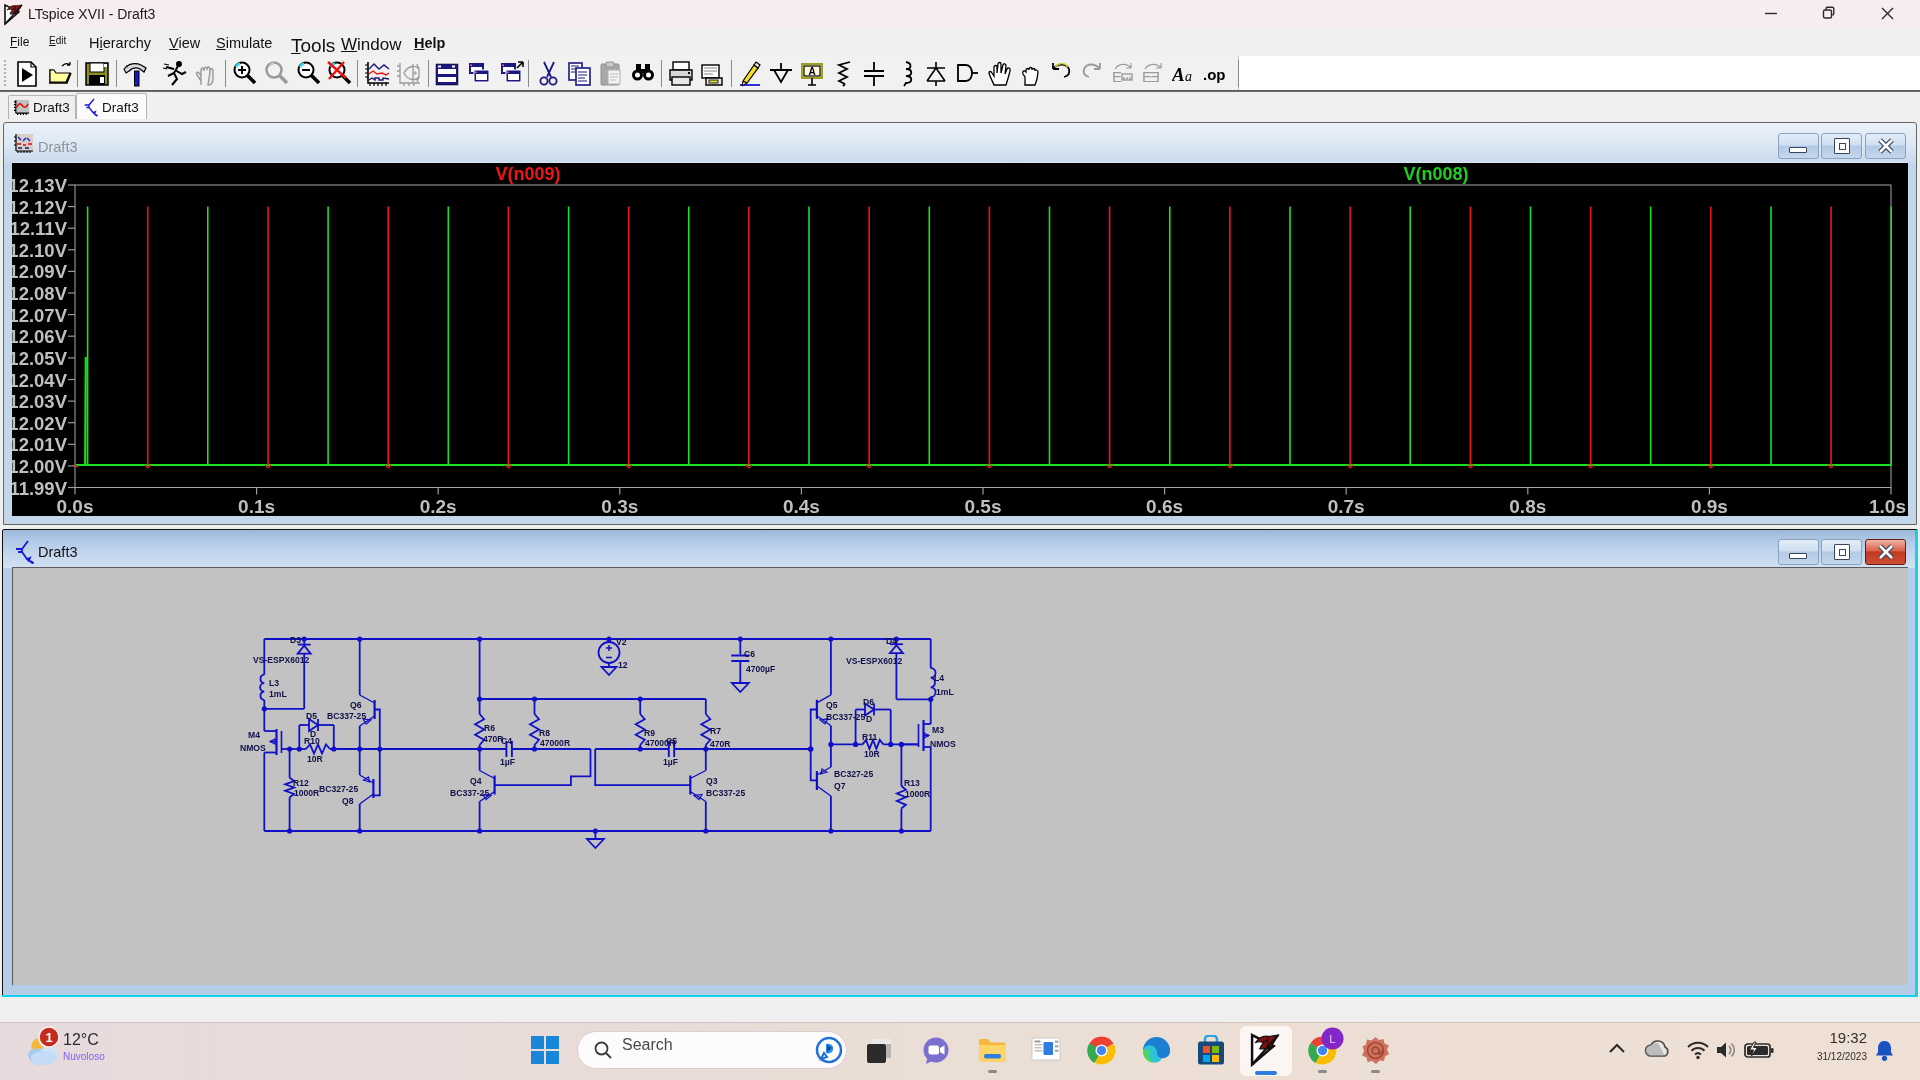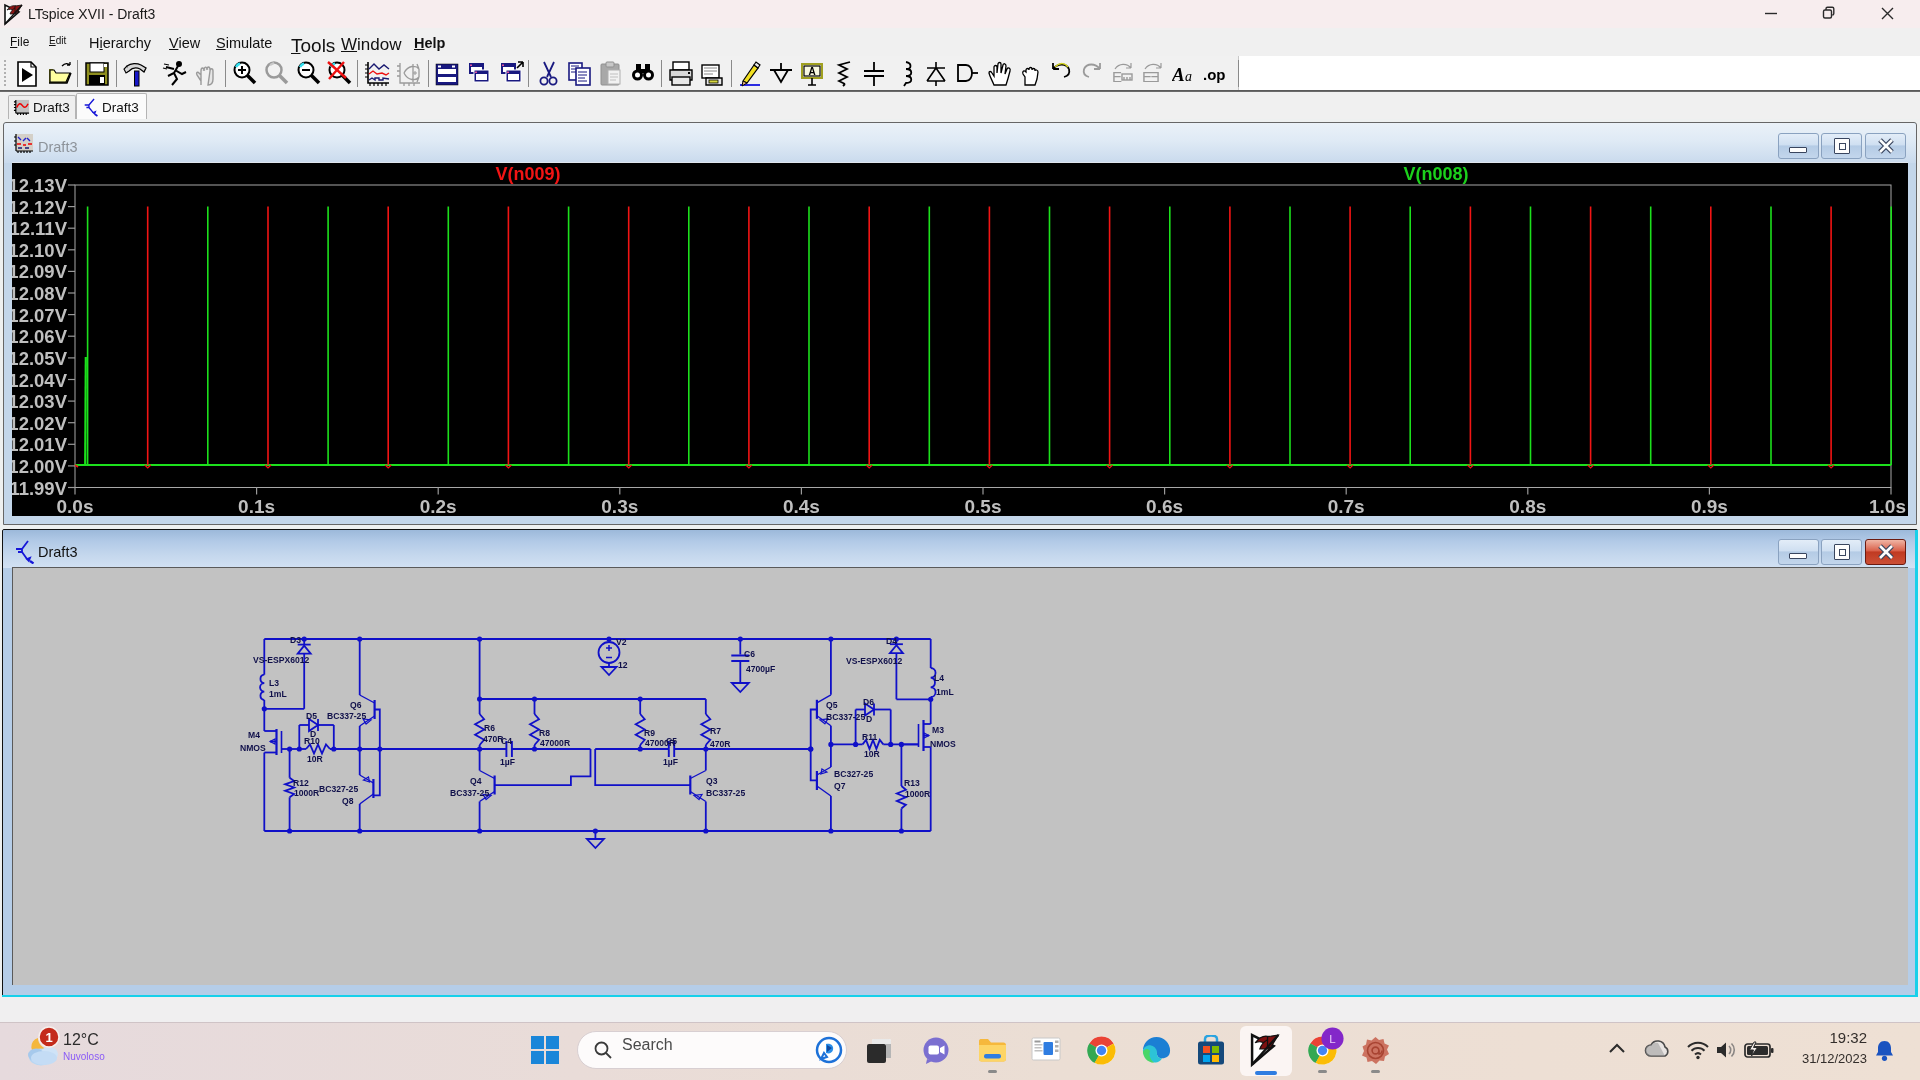--- a/index.html
+++ b/index.html
@@ -802,17 +802,17 @@
  <path d="M2 7 L6 7 L11 2.5 L11 17.5 L6 13 L2 13 Z" fill="#2b2b2b"></path>
  <path d="M14 6 A5.5 5.5 0 0 1 14 14 M16.5 3.5 A9 9 0 0 1 16.5 16.5" stroke="#8a8684" stroke-width="1.6" fill="none"></path>
 </svg>
 <svg class="abs" style="left:1744px;top:1041px" width="30" height="18" viewBox="0 0 30 18">
  <rect x="1" y="3" width="25" height="13" rx="2.5" fill="none" stroke="#2b2b2b" stroke-width="1.7"></rect>
  <rect x="3" y="5" width="21" height="9" rx="1.5" fill="#2b2b2b"></rect>
  <rect x="27" y="7" width="2.5" height="5" rx="1" fill="#2b2b2b"></rect>
  <path d="M10 1 L5.5 9 L9.5 9 L7.5 15 L13.5 6.5 L9.5 6.5 L12 1 Z" fill="#f3ece8" stroke="#2b2b2b" stroke-width="1"></path>
 </svg>
 <div class="abs" style="left:1789px;top:1029px;width:78px;text-align:right;font-size:15px;color:#332e2b;">19:32</div>
-<div class="abs" style="left:1776px;top:1051px;width:91px;text-align:right;font-size:13px;color:#332e2b;">31/12/2023</div>
+<div class="abs" style="left:1776px;top:1051px;width:91px;text-align:right;font-size:10px;color:#332e2b;">31/12/2023</div>
 <svg class="abs" style="left:1873px;top:1039px" width="23" height="23" viewBox="0 0 23 23">
  <path d="M11.5 2 C7 2,5 5.5,5 9 L5 13 L3 16.5 L20 16.5 L18 13 L18 9 C18 5.5,16 2,11.5 2 Z" fill="#1a53c0"></path>
  <circle cx="11.5" cy="19.3" r="2.6" fill="#1a53c0"></circle>
 </svg>
 </circle></circle></div>
 </body></html>

